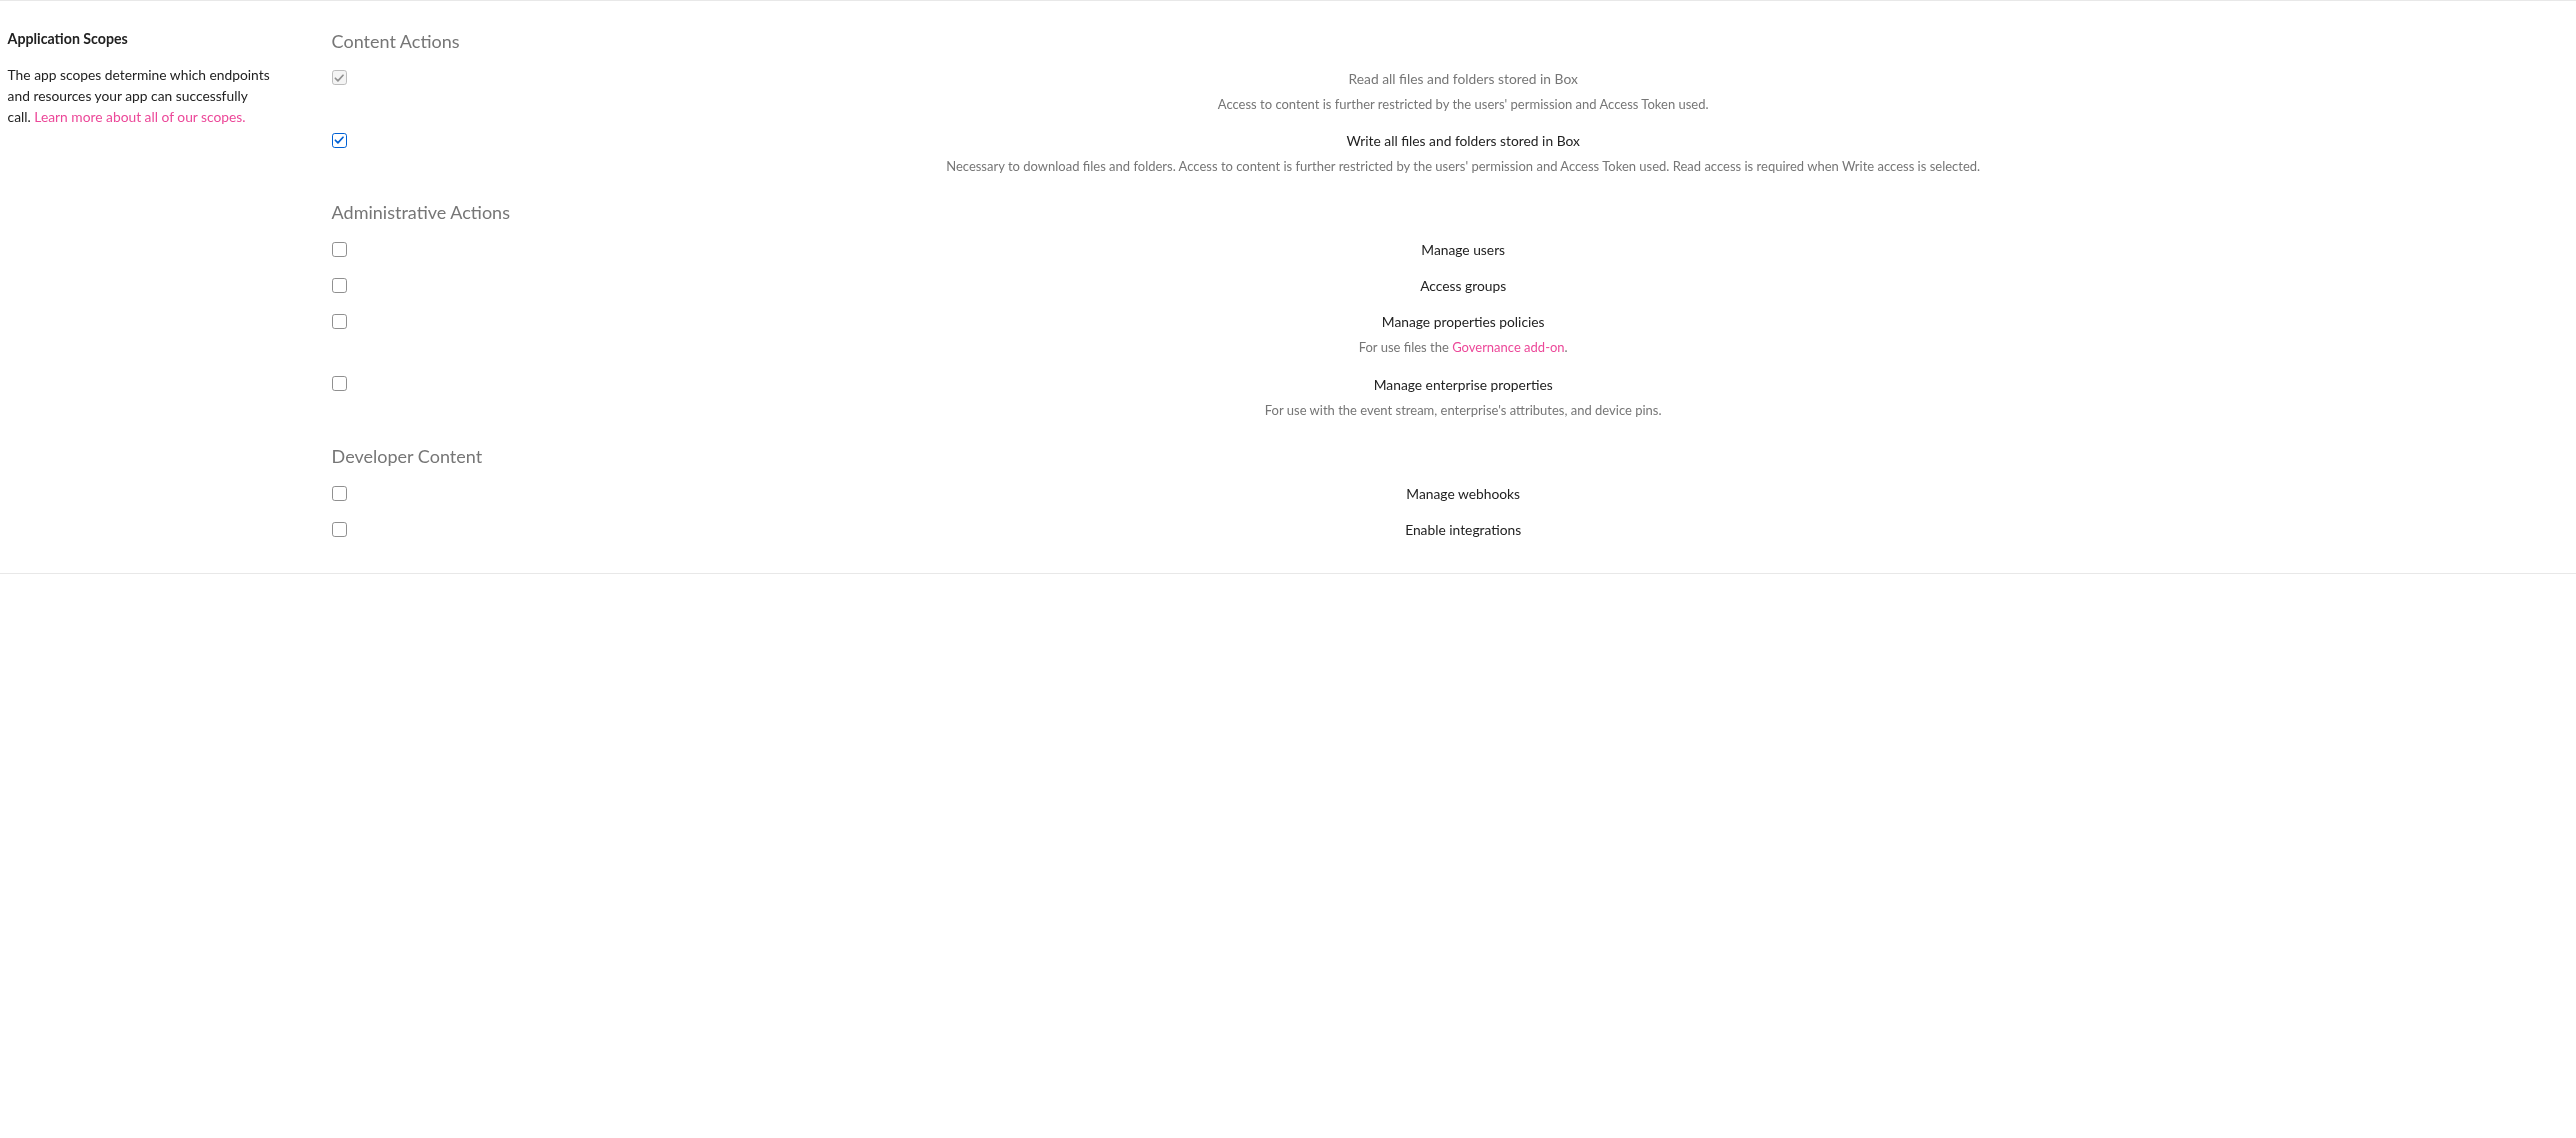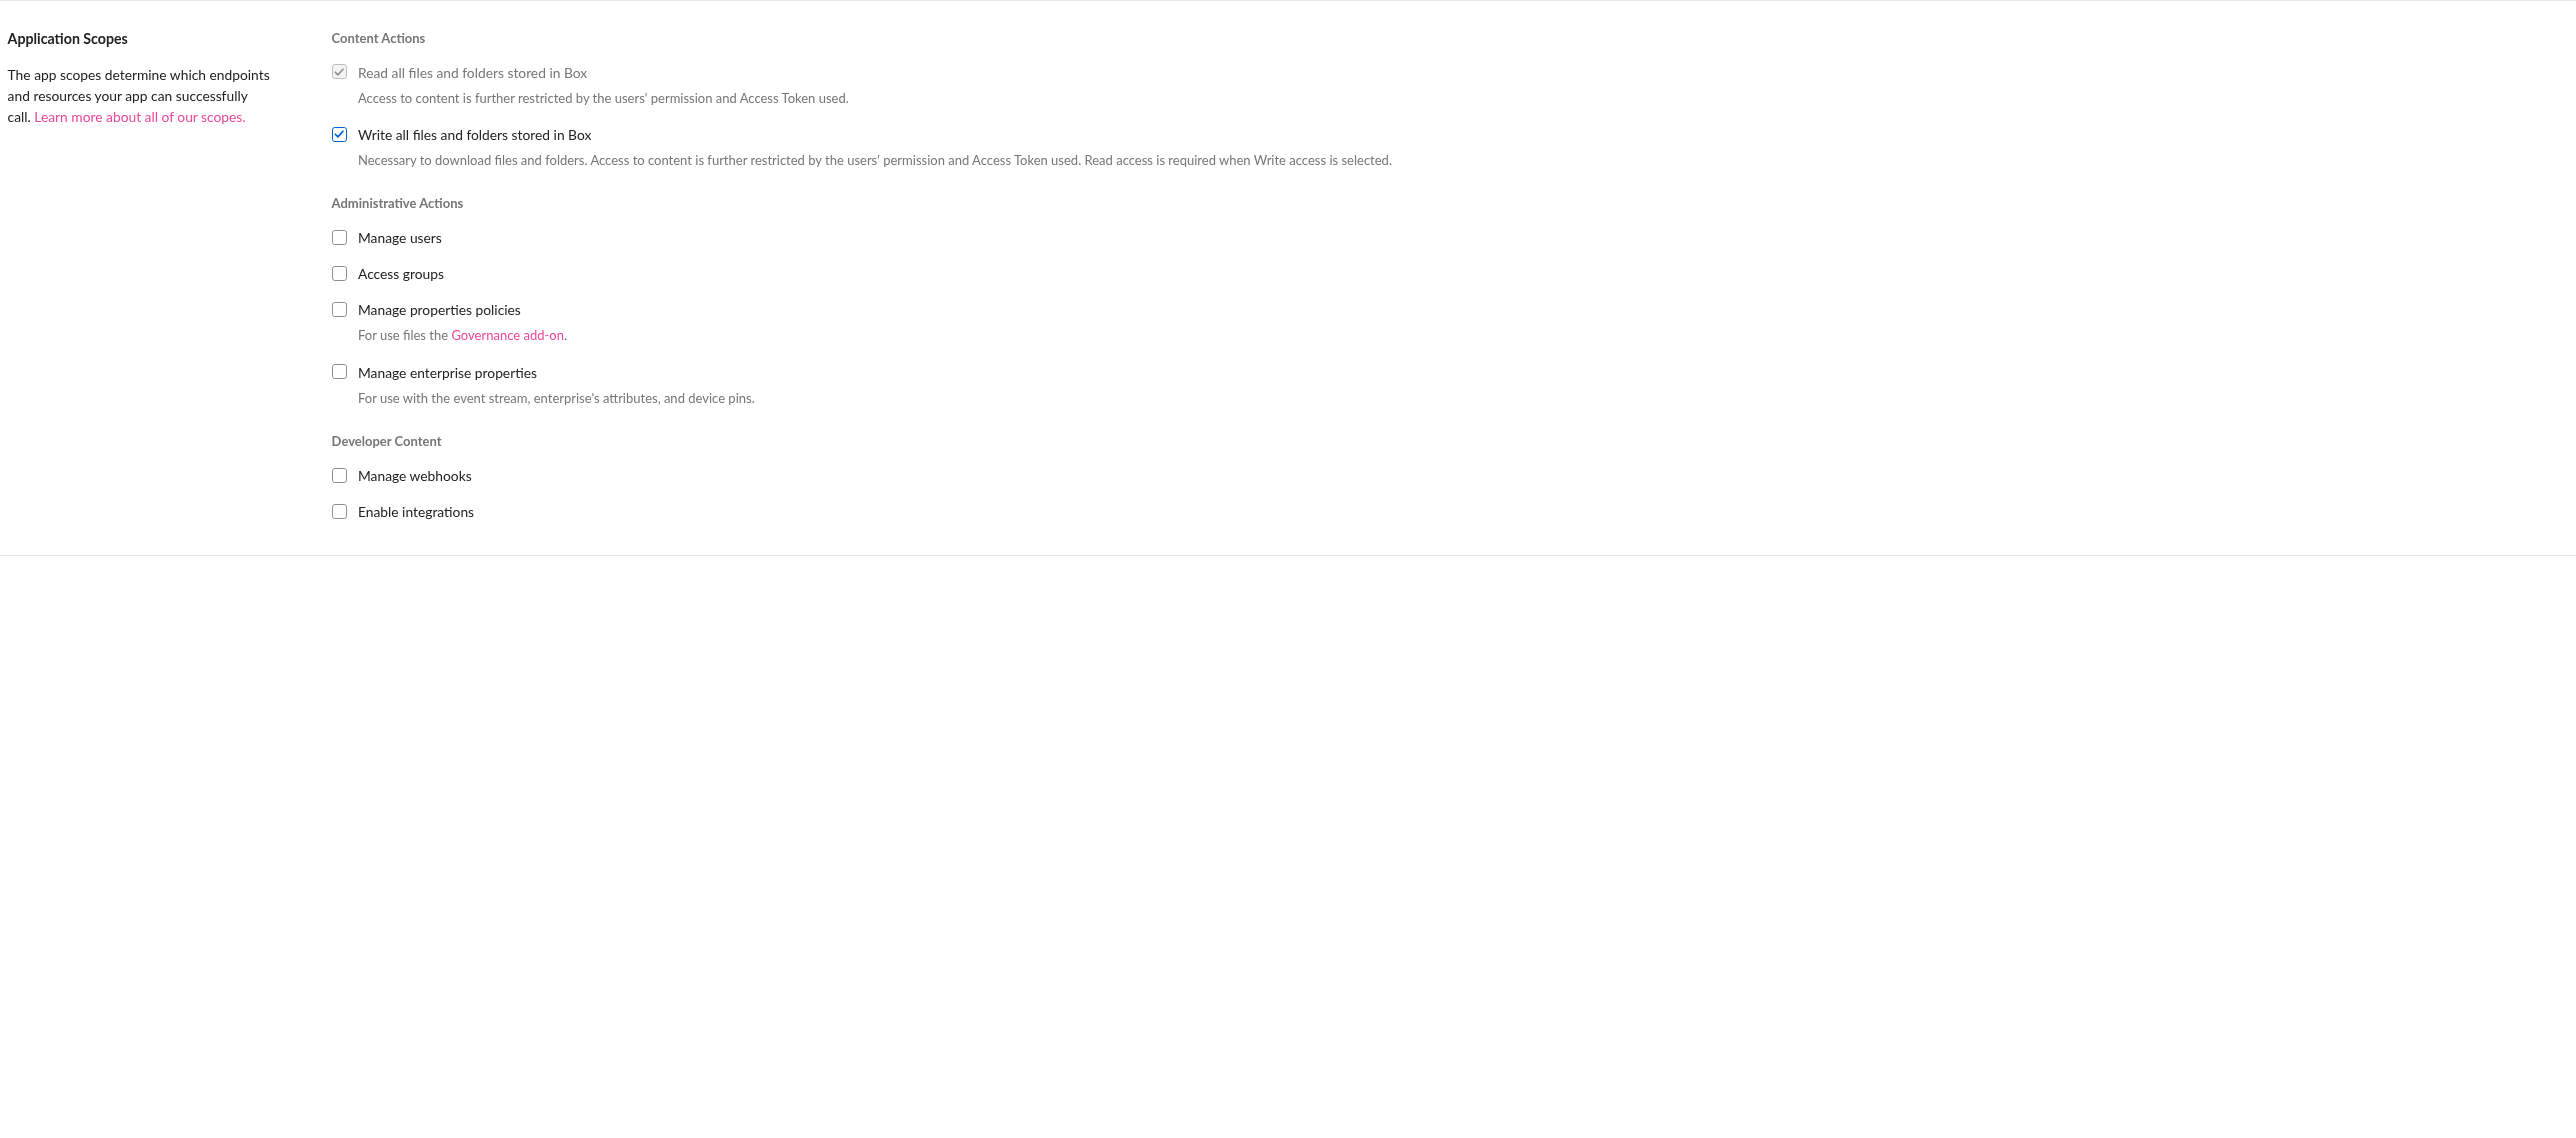--- a/index.html
+++ b/index.html
@@ -44,30 +44,31 @@
       flex: 1;
       min-width: 0;
     }
     .section {
       margin-bottom: 25px;
     }
     .section:last-child {
       margin-bottom: 0;
     }
     .section-title {
-      font-size: 13px;
-      font-weight: 700;
+      font-size: 18px;
+      font-weight: 400;
       color: #767676;
       margin-bottom: 17px;
     }
     .scope-item {
       display: flex;
       align-items: flex-start;
       margin-bottom: 17px;
       gap: 11.4px;
+      text-align: center;
     }
     .scope-item:last-child {
       margin-bottom: 0;
     }
     .checkbox {
       width: 15px;
       height: 15px;
       margin-top: 1.9px;
       flex-shrink: 0;
       border: 1.4px solid #909090;

